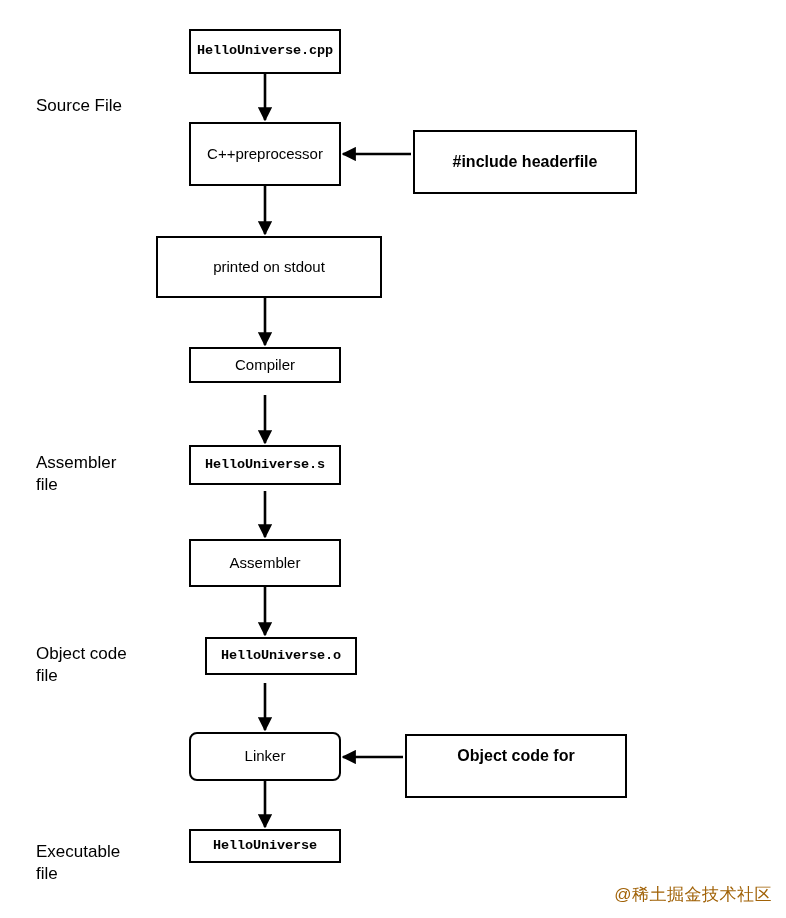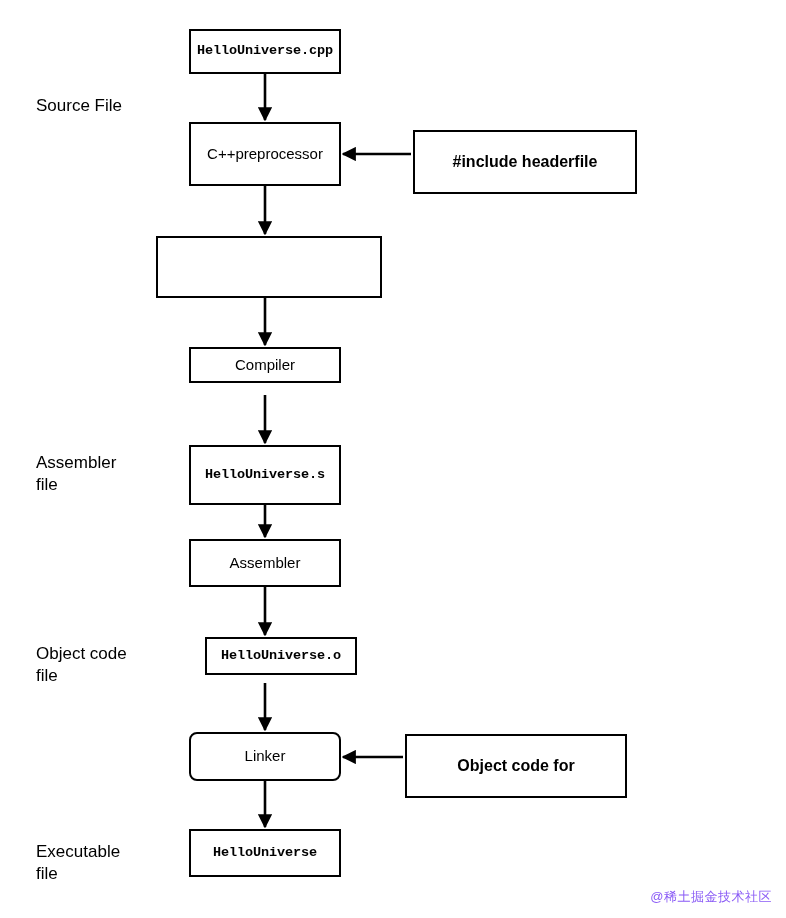--- a/index.html
+++ b/index.html
@@ -59,22 +59,22 @@
     position: absolute;
     left: 0; top: 0;
     width: 786px;
     height: 918px;
     pointer-events: none;
   }
   .watermark {
     position: absolute;
     right: 14px;
     bottom: 12px;
-    font-size: 13px;
-    color: #8b5cf6;
+    font-size: 17px;
+    color: #a16207;
     letter-spacing: 0.5px;
   }
 </style>
 </head>
 <body>
 
 <div id="canvas">
 
   <svg class="arrow-svg" viewBox="0 0 786 918">
     <defs>
@@ -105,41 +105,42 @@
         <br>
         <span>preprocessor</span>
       </div>
       <div class="node side" style="left: 413px; top: 122px; width: 224px; height: 64px;">
         <span>#include header</span>
         <br>
         <span>file</span>
       </div>
       <div class="node plain" style="left: 156px; top: 236px; width: 226px; height: 62px;">
         <br>
+        <span>printed on stdout</span>
       </div>
       <div class="node plain" style="left: 189px; top: 347px; width: 152px; height: 36px;">
         <span>Compiler</span>
       </div>
-      <div class="node mono" style="left: 189px; top: 445px; width: 152px; height: 60px;">
+      <div class="node mono" style="left: 189px; top: 445px; width: 152px; height: 40px;">
         <span>HelloUniverse.s</span>
       </div>
       <div class="node plain" style="left: 189px; top: 539px; width: 152px; height: 48px;">
         <span>Assembler</span>
       </div>
       <div class="node mono" style="left: 205px; top: 637px; width: 152px; height: 38px;">
         <span>HelloUniverse.o</span>
       </div>
       <div class="node plain" style="left: 189px; top: 732px; width: 152px; height: 49px; border-radius: 8px;">
         <span>Linker</span>
       </div>
-      <div class="node side" style="left: 405px; top: 726px; width: 222px; height: 64px;">
+      <div class="node side" style="left: 405px; top: 726px; width: 222px; height: 64px; flex-direction: column;">
         <span>Object code for</span>
         <br>
       </div>
-      <div class="node mono" style="left: 189px; top: 829px; width: 152px; height: 48px;">
+      <div class="node mono" style="left: 189px; top: 829px; width: 152px; height: 34px;">
         <span>HelloUniverse</span>
       </div>
     </div>
   <div id="label-layer">
       <div class="stage-label" style="left: 36px; top: 95px;"><span>Source File</span></div>
       <div class="stage-label" style="left: 36px; top: 452px;"><span>Assembler</span><br><span>file</span></div>
       <div class="stage-label" style="left: 36px; top: 643px;"><span>Object code</span><br><span>file</span></div>
       <div class="stage-label" style="left: 36px; top: 841px;"><span>Executable</span><br><span>file</span></div>
     </div>
 

